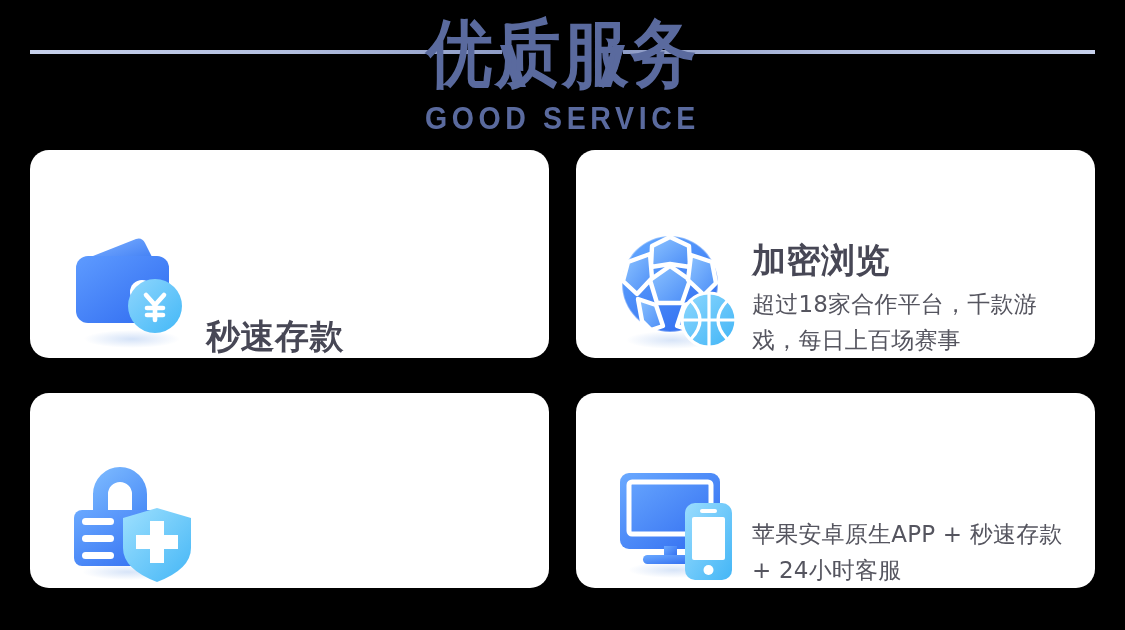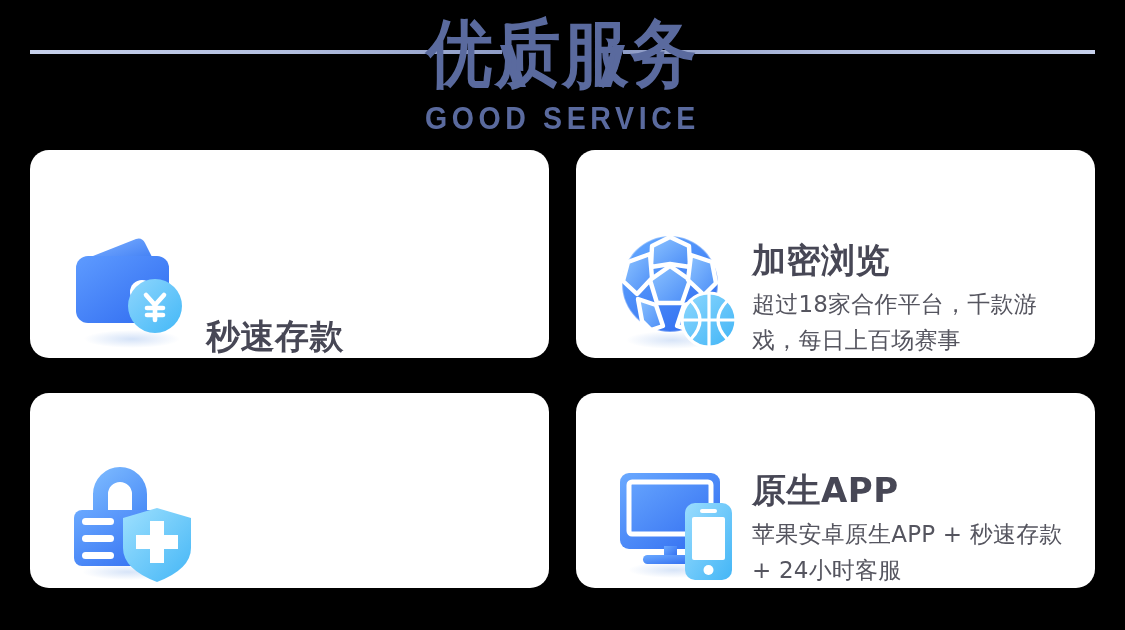--- a/index.html
+++ b/index.html
@@ -251,19 +251,18 @@
           <rect x="17" y="26" width="82" height="52" rx="3" fill="none" stroke="#ffffff" stroke-width="5"></rect>
           <rect x="52" y="90" width="13" height="12" fill="url(#mg)"></rect>
           <rect x="31" y="99" width="56" height="9" rx="4.5" fill="url(#mg)"></rect>
           <rect x="73" y="47" width="47" height="77" rx="10" fill="url(#pg)"></rect>
           <rect x="80" y="61" width="33" height="43" rx="2" fill="#ffffff"></rect>
           <rect x="88" y="53" width="17" height="4" rx="2" fill="#ffffff"></rect>
           <circle cx="96.5" cy="114" r="5" fill="#ffffff"></circle>
         </svg>
       </div>
       <div class="card-text">
-        <div class="card-title">原生APP</div>
         <div class="card-desc">苹果安卓原生APP + 秒速存款 + 24小时客服</div>
       </div>
     </div>
 
   </div>
 </div>
 
 </body></html>

